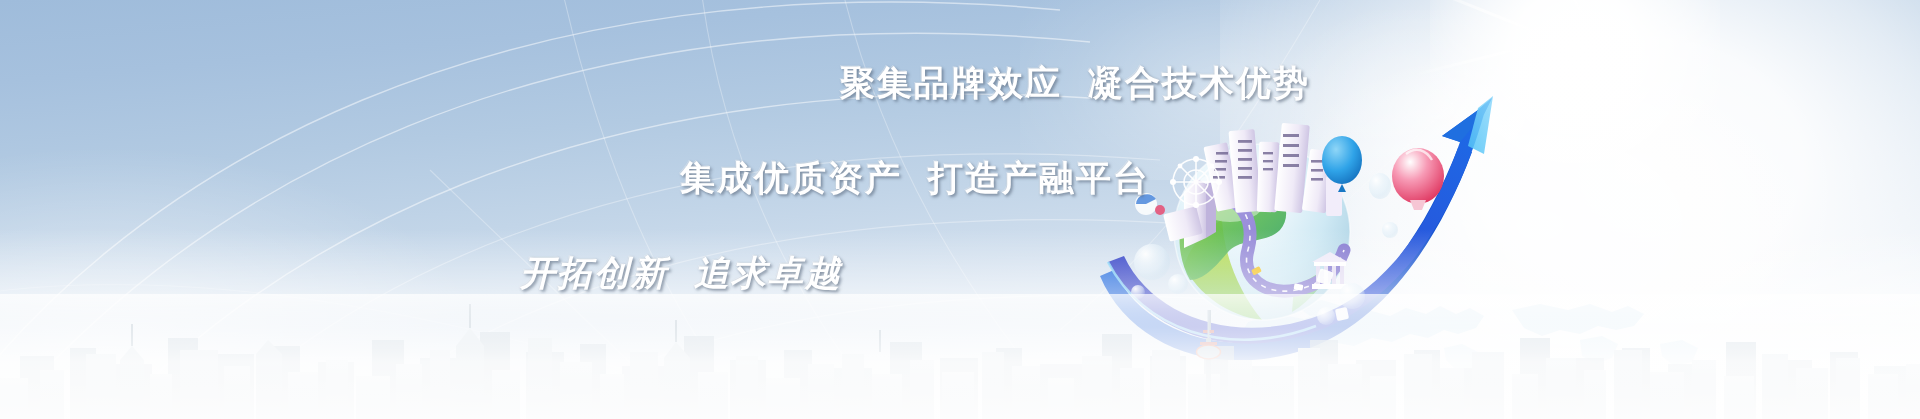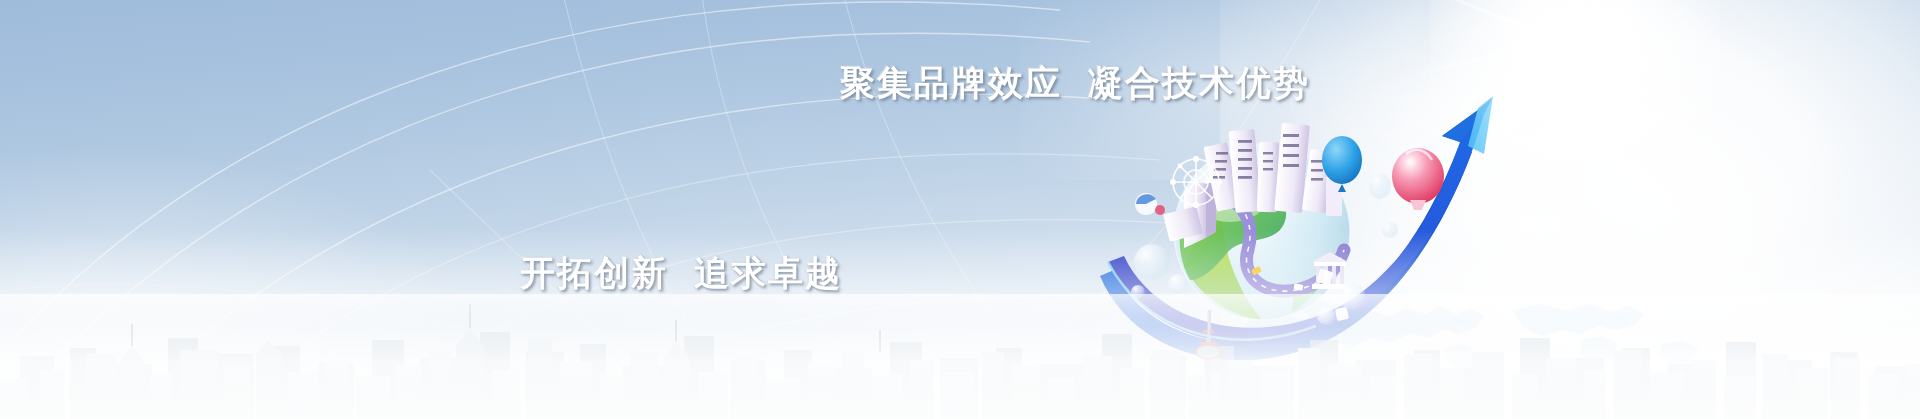--- a/index.html
+++ b/index.html
@@ -81,21 +81,21 @@
     letter-spacing:2px;
     white-space:nowrap;
     text-shadow:
       2px 2px 3px rgba(80,95,115,.55),
       0 0 2px rgba(120,135,155,.45),
       -1px -1px 0 rgba(255,255,255,.35);
     font-family:"DejaVu Sans","Liberation Sans",sans-serif;
   }
   #slogan-1{left:840px;top:60px;font-size:35px;}
   #slogan-2{left:680px;top:155px;font-size:35px;}
-  #slogan-3{left:520px;top:250px;font-size:35px;}
+  #slogan-3{left:520px;top:250px;font-size:35px;font-style:italic;}
   .slogan .gap{display:inline-block;width:26px;}
 </style>
 </head>
 <body>
 
 <div id="banner">
 
   <div class="sky-left-glow"></div>
   <div class="cloud-mid"></div>
   <div class="cloud-right-main"></div>
@@ -452,17 +452,18 @@
     </g>
 
     <rect x="0" y="0" width="1920" height="60" fill="url(#cityFade)"></rect>
   </svg>
 
   <div class="haze-bottom"></div>
 
   <div class="slogans">
     <div class="slogan" id="slogan-1"><span>聚集品牌效应</span><span class="gap"></span><span>凝合技术优势</span></div>
 
+    <div class="slogan" id="slogan-2"><span>集成优质资产</span><span class="gap"></span><span>打造产融平台</span></div>
 
     <div class="slogan" id="slogan-3"><span>开拓创新</span><span class="gap"></span><span>追求卓越</span></div>
   </div>
 
 </div>
 
 </body></html>

